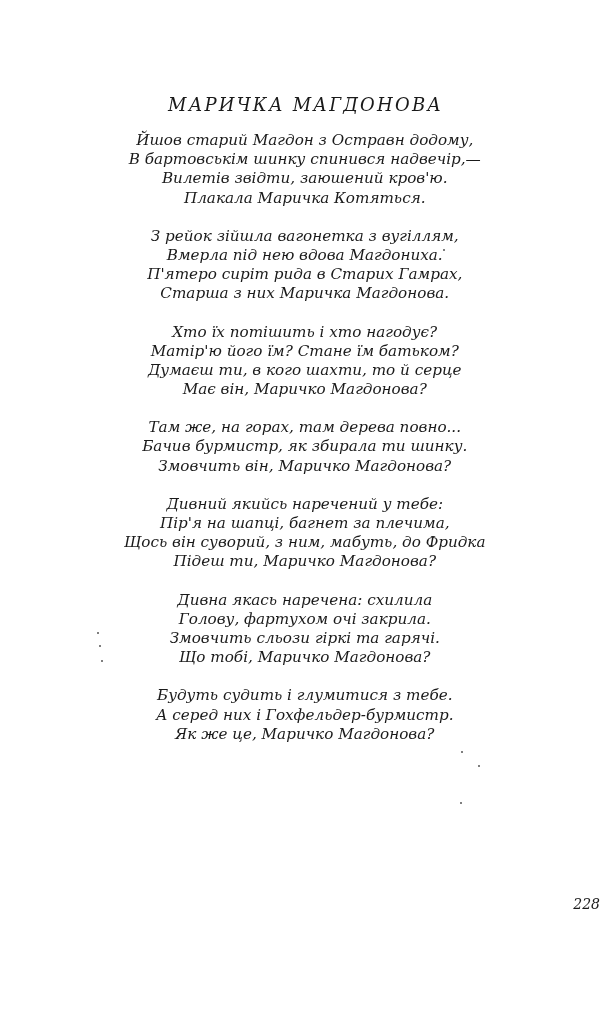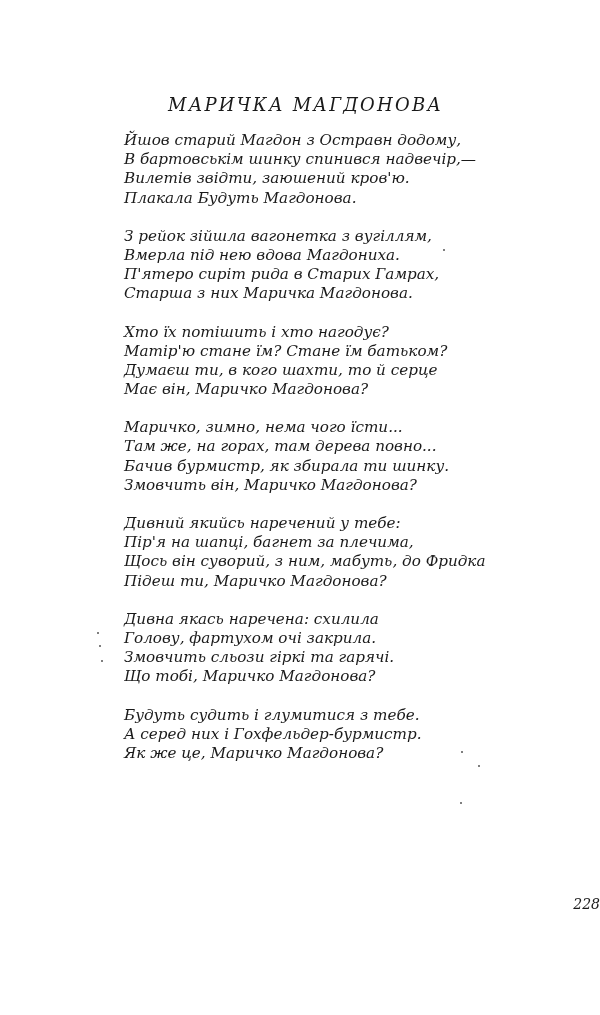--- a/index.html
+++ b/index.html
@@ -39,20 +39,21 @@
       font-size: 15.2px;
       line-height: 19.2px;
       white-space: nowrap;
     }
     .stanza {
       margin: 0 0 19px 0;
     }
     .line {
       display: block;
       height: 19.2px;
+      text-align: center;
     }
     .page-number {
       position: absolute;
       top: 896px;
       left: 0;
       width: 600px;
       text-align: right;
       font-family: "DejaVu Serif", serif;
       font-style: italic;
       font-size: 14px;
@@ -68,36 +69,35 @@
 <body>
 
 <div class="page">
   <div class="title">МАРИЧКА МАГДОНОВА</div>
 
   <div class="poem">
     <div class="stanza">
       <span class="line">Йшов старий Магдон з Остравн додому,</span>
       <span class="line">В бартовськім шинку спинився надвечір,—</span>
       <span class="line">Вилетів звідти, заюшений кров'ю.</span>
-      <span class="line">Плакала Будуть Магдонова.</span>
+      <span class="line">Плакала Маричка Котяться.</span>
     </div>
     <div class="stanza">
       <span class="line">З рейок зійшла вагонетка з вугіллям,</span>
       <span class="line">Вмерла під нею вдова Магдониха.</span>
       <span class="line">П'ятеро сиріт рида в Старих Гамрах,</span>
       <span class="line">Старша з них Маричка Магдонова.</span>
     </div>
     <div class="stanza">
       <span class="line">Хто їх потішить і хто нагодує?</span>
-      <span class="line">Матір'ю стане їм? Стане їм батьком?</span>
+      <span class="line">Матір'ю його їм? Стане їм батьком?</span>
       <span class="line">Думаєш ти, в кого шахти, то й серце</span>
       <span class="line">Має він, Маричко Магдонова?</span>
     </div>
     <div class="stanza">
-      <span class="line">Маричко, зимно, нема чого їсти...</span>
       <span class="line">Там же, на горах, там дерева повно...</span>
       <span class="line">Бачив бурмистр, як збирала ти шинку.</span>
       <span class="line">Змовчить він, Маричко Магдонова?</span>
     </div>
     <div class="stanza">
       <span class="line">Дивний якийсь наречений у тебе:</span>
       <span class="line">Пір'я на шапці, багнет за плечима,</span>
       <span class="line">Щось він суворий, з ним, мабуть, до Фридка</span>
       <span class="line">Підеш ти, Маричко Магдонова?</span>
     </div>

